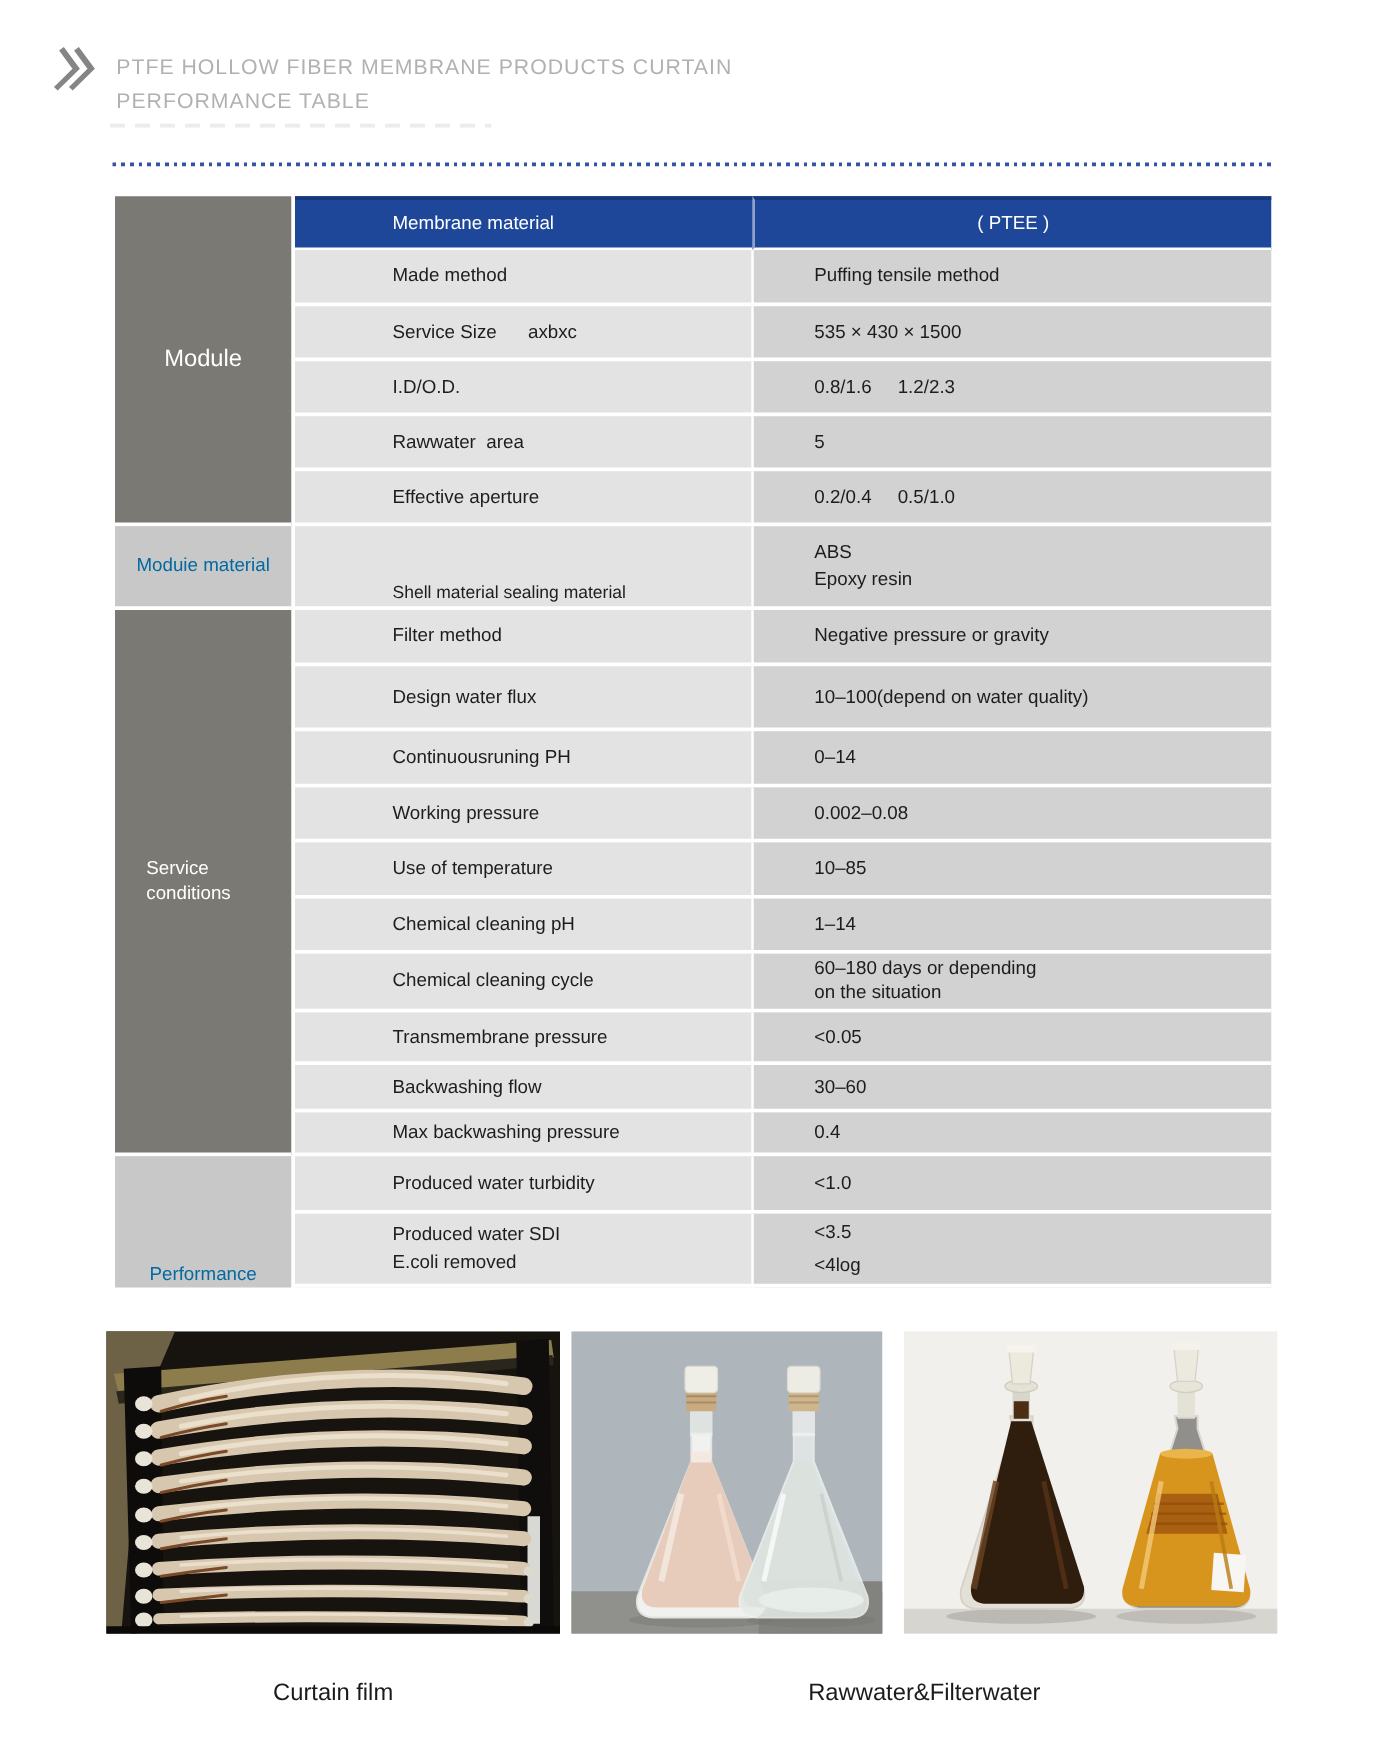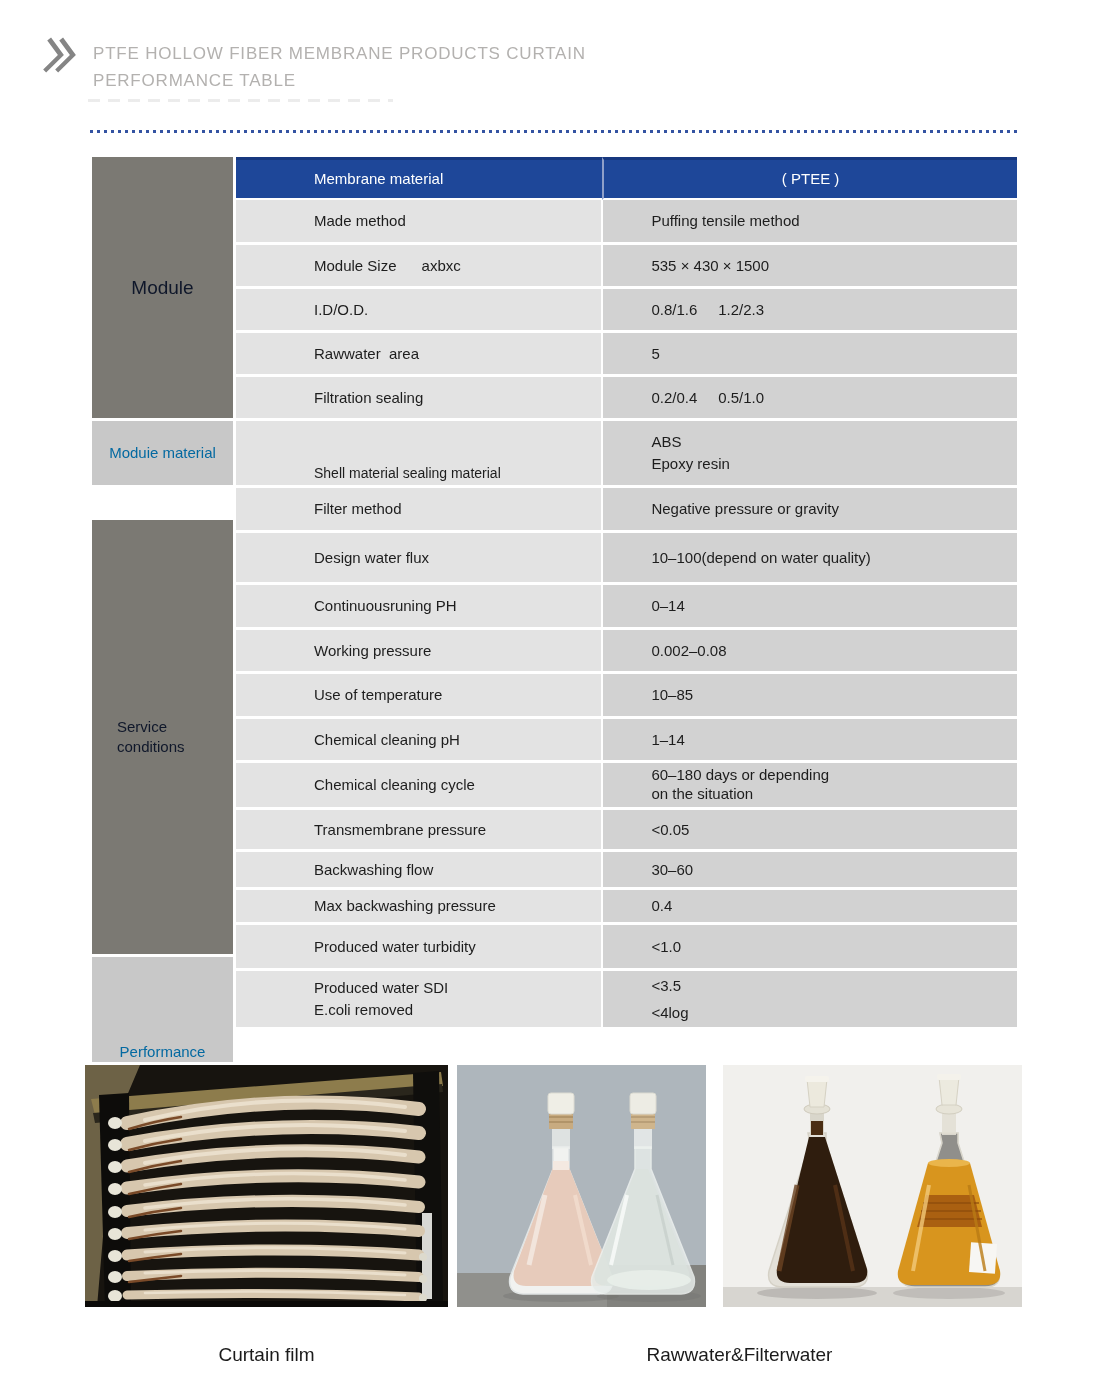--- a/index.html
+++ b/index.html
@@ -24,24 +24,24 @@
     position:absolute; left:90px; top:130px; width:928px; height:3px;
     background:repeating-linear-gradient(90deg,#3453a2 0 3px, transparent 3px 7px);
   }
 
   
   .spec-table { position:absolute; left:92px; top:157px; width:925px; height:873px; }
   .left-col { position:absolute; left:0; top:0; width:141px; height:873px; }
   .sec { display:flex; align-items:center; justify-content:center; text-align:center;
          border-bottom:3px solid #fff; font-size:15px; line-height:1.35; }
   .sec:last-child { border-bottom:none;align-items:flex-end; }
-  .sec-dark  { background:#7b7973; color:#0f172a; }
+  .sec-dark  { background:#7b7973; color:#ffffff; }
   .sec-light { background:#c8c8c8; color:#0369a1; }
   .sec.module-sec { font-size:19px; }
-  .sec.svc { justify-content:flex-start; text-align:left; padding-left:25px;margin-top:32px; }
+  .sec.svc { justify-content:flex-start; text-align:left; padding-left:25px; }
 
   .rows { position:absolute; left:144px; top:0; width:781px; }
   .row { display:flex; width:781px; }
   .cell { display:flex; align-items:center; height:100%;
           border-bottom:3px solid #fff; font-size:15px; line-height:1.45; }
   .cell.param { width:376px; background:#e3e3e3; padding-left:78px; }
   .cell.value { width:429px; background:#d2d2d2; padding-left:48px; border-left:2px solid #fff; }
   .hdr-row .cell { background:#1e4799; color:#ffffff; border-top:3px solid #17387f; border-bottom:2px solid #fff; }
   .hdr-row .cell.value { border-left-color:#8fa0c9; justify-content:center; padding-left:0; }
   .small-param { font-size:14px;margin-top:40px; }
@@ -106,21 +106,21 @@
       <div class="row" style="height:45px">
         <div class="cell param">
             <span class="pre">Made method</span>
           </div>
         <div class="cell value">
             <span class="pre">Puffing tensile method</span>
           </div>
       </div>
       <div class="row" style="height:44px">
         <div class="cell param">
-            <span class="pre">Module Size      axbxc</span>
+            <span class="pre">Service Size      axbxc</span>
           </div>
         <div class="cell value">
             <span class="pre">535 × 430 × 1500</span>
           </div>
       </div>
       <div class="row" style="height:44px">
         <div class="cell param">
             <span class="pre">I.D/O.D.</span>
           </div>
         <div class="cell value">
@@ -130,21 +130,21 @@
       <div class="row" style="height:44px">
         <div class="cell param">
             <span class="pre">Rawwater  area</span>
           </div>
         <div class="cell value">
             <span class="pre">5</span>
           </div>
       </div>
       <div class="row" style="height:44px">
         <div class="cell param">
-            <span class="pre">Filtration sealing</span>
+            <span class="pre">Effective aperture</span>
           </div>
         <div class="cell value">
             <span class="pre">0.2/0.4     0.5/1.0</span>
           </div>
       </div>
       <div class="row" style="height:67px">
         <div class="cell param">
             <span class="pre small-param">Shell material sealing material</span>
           </div>
         <div class="cell value">

